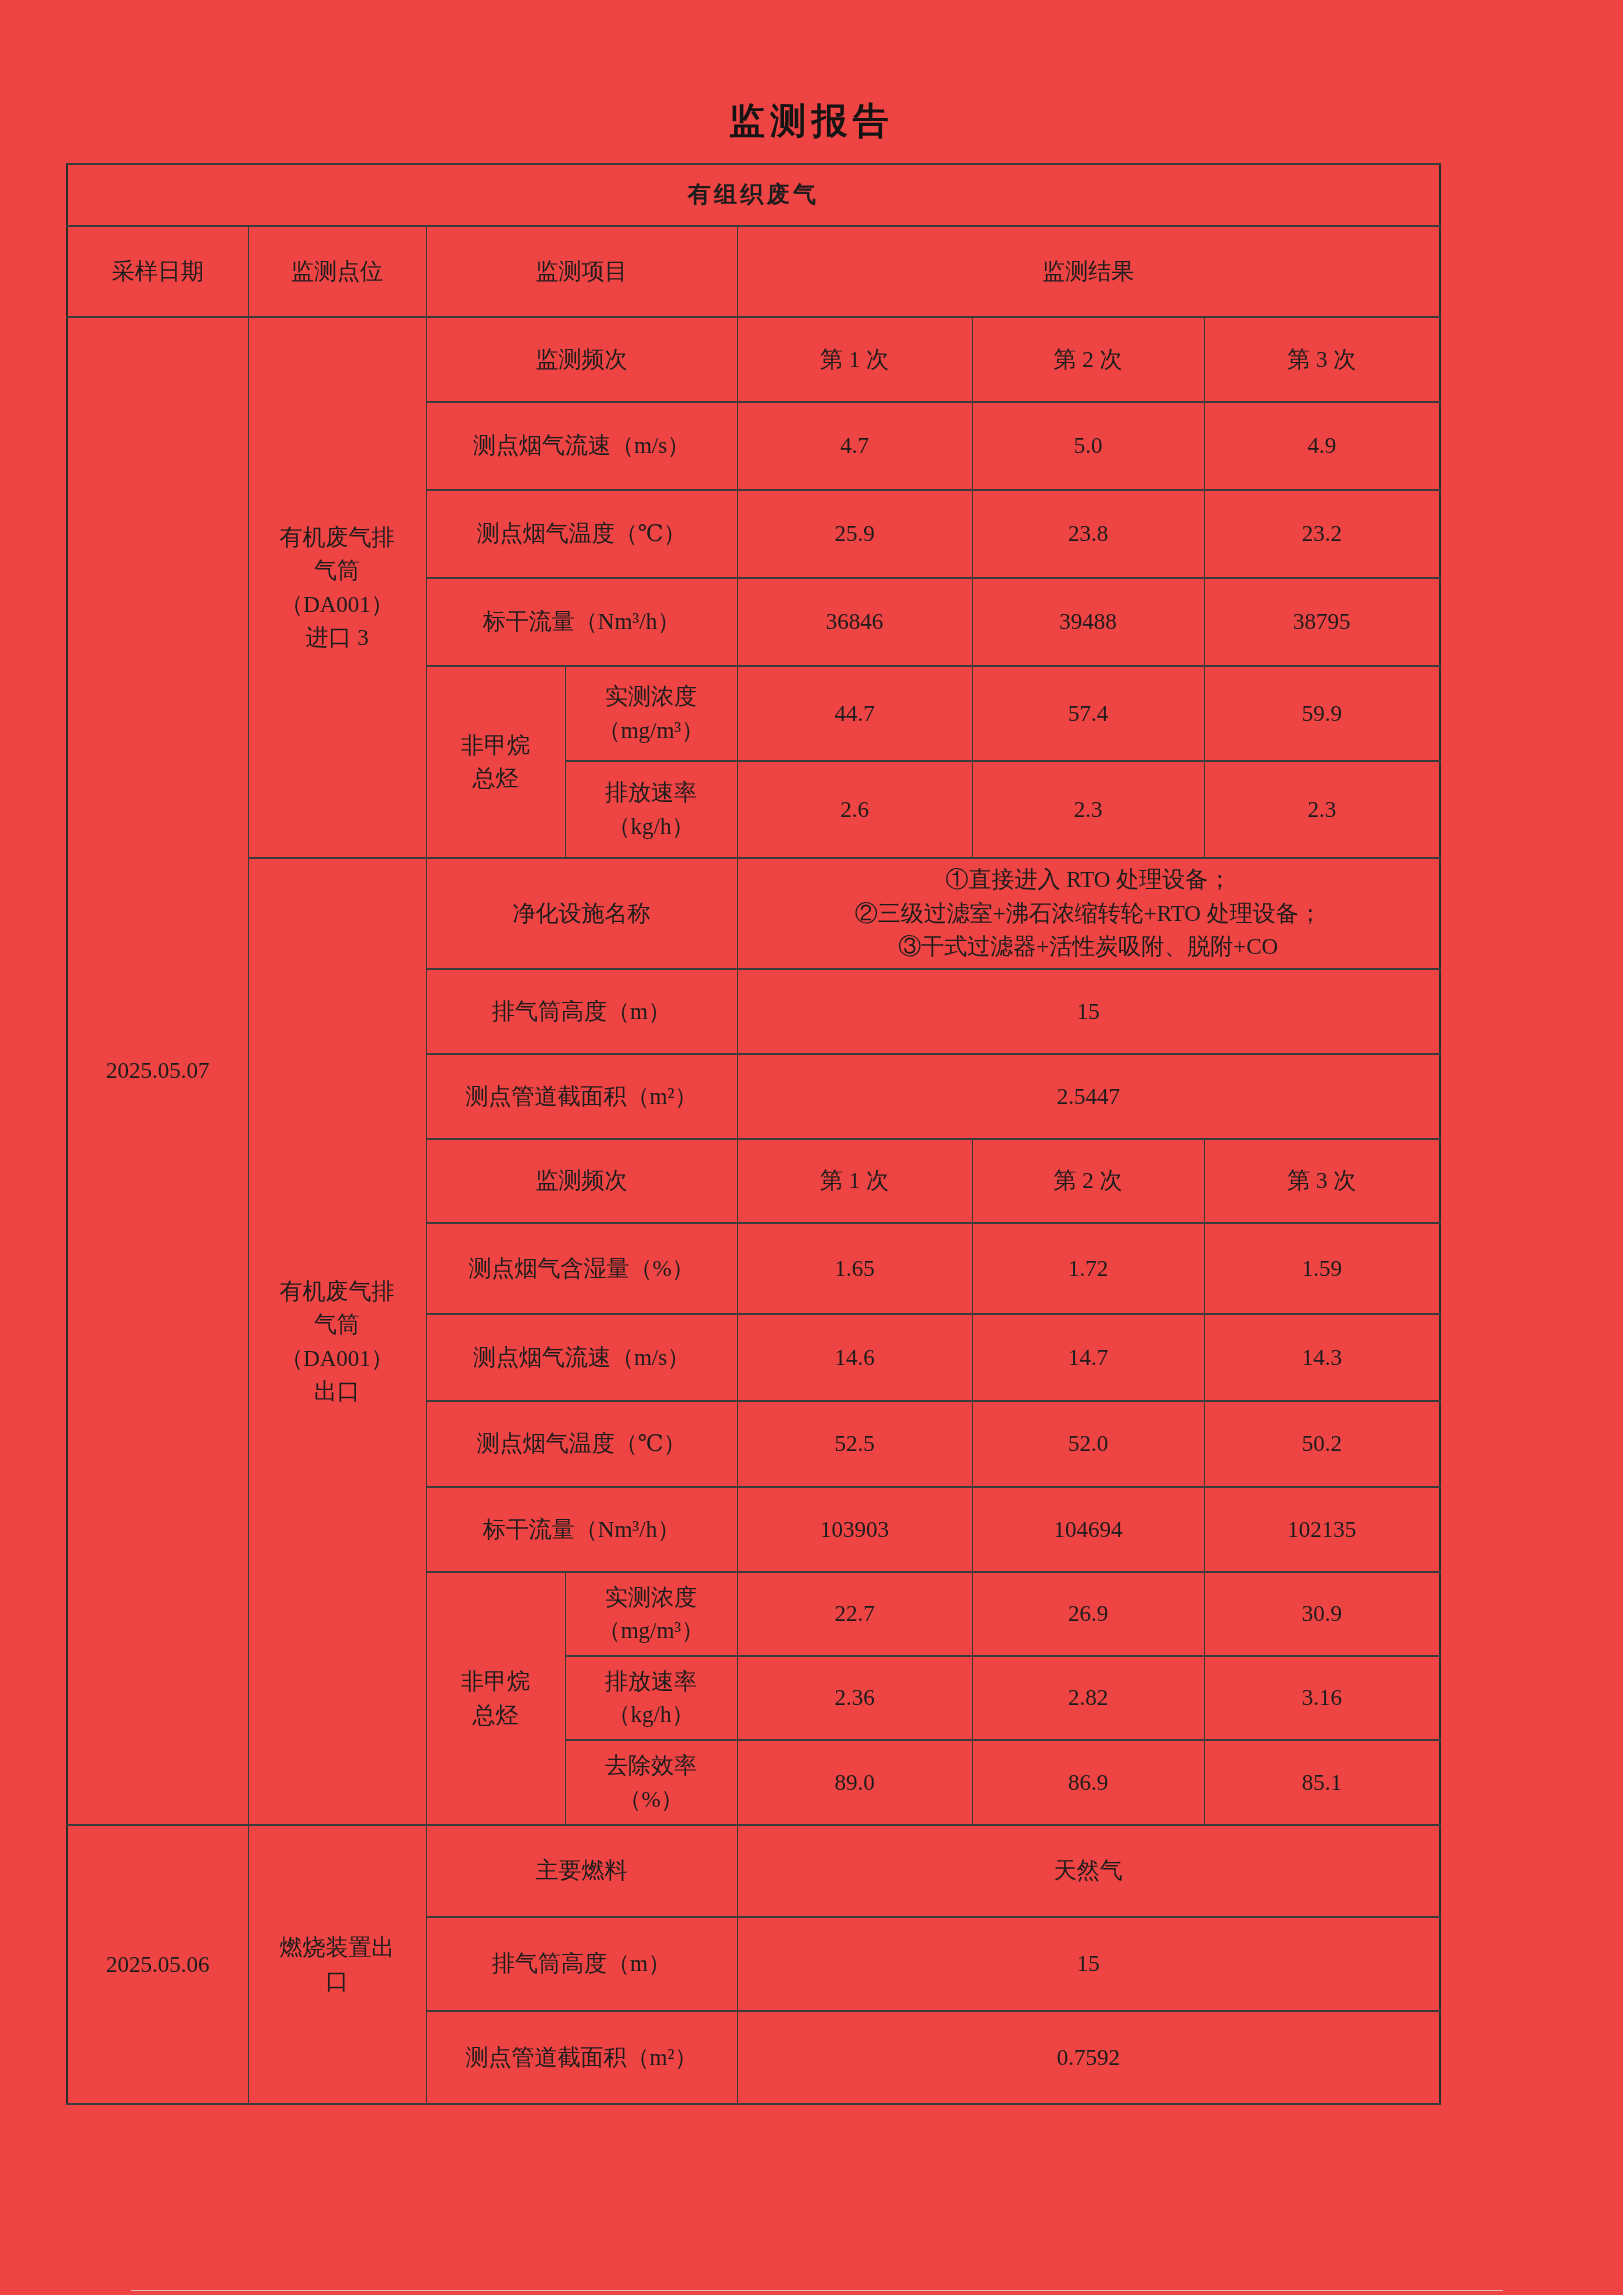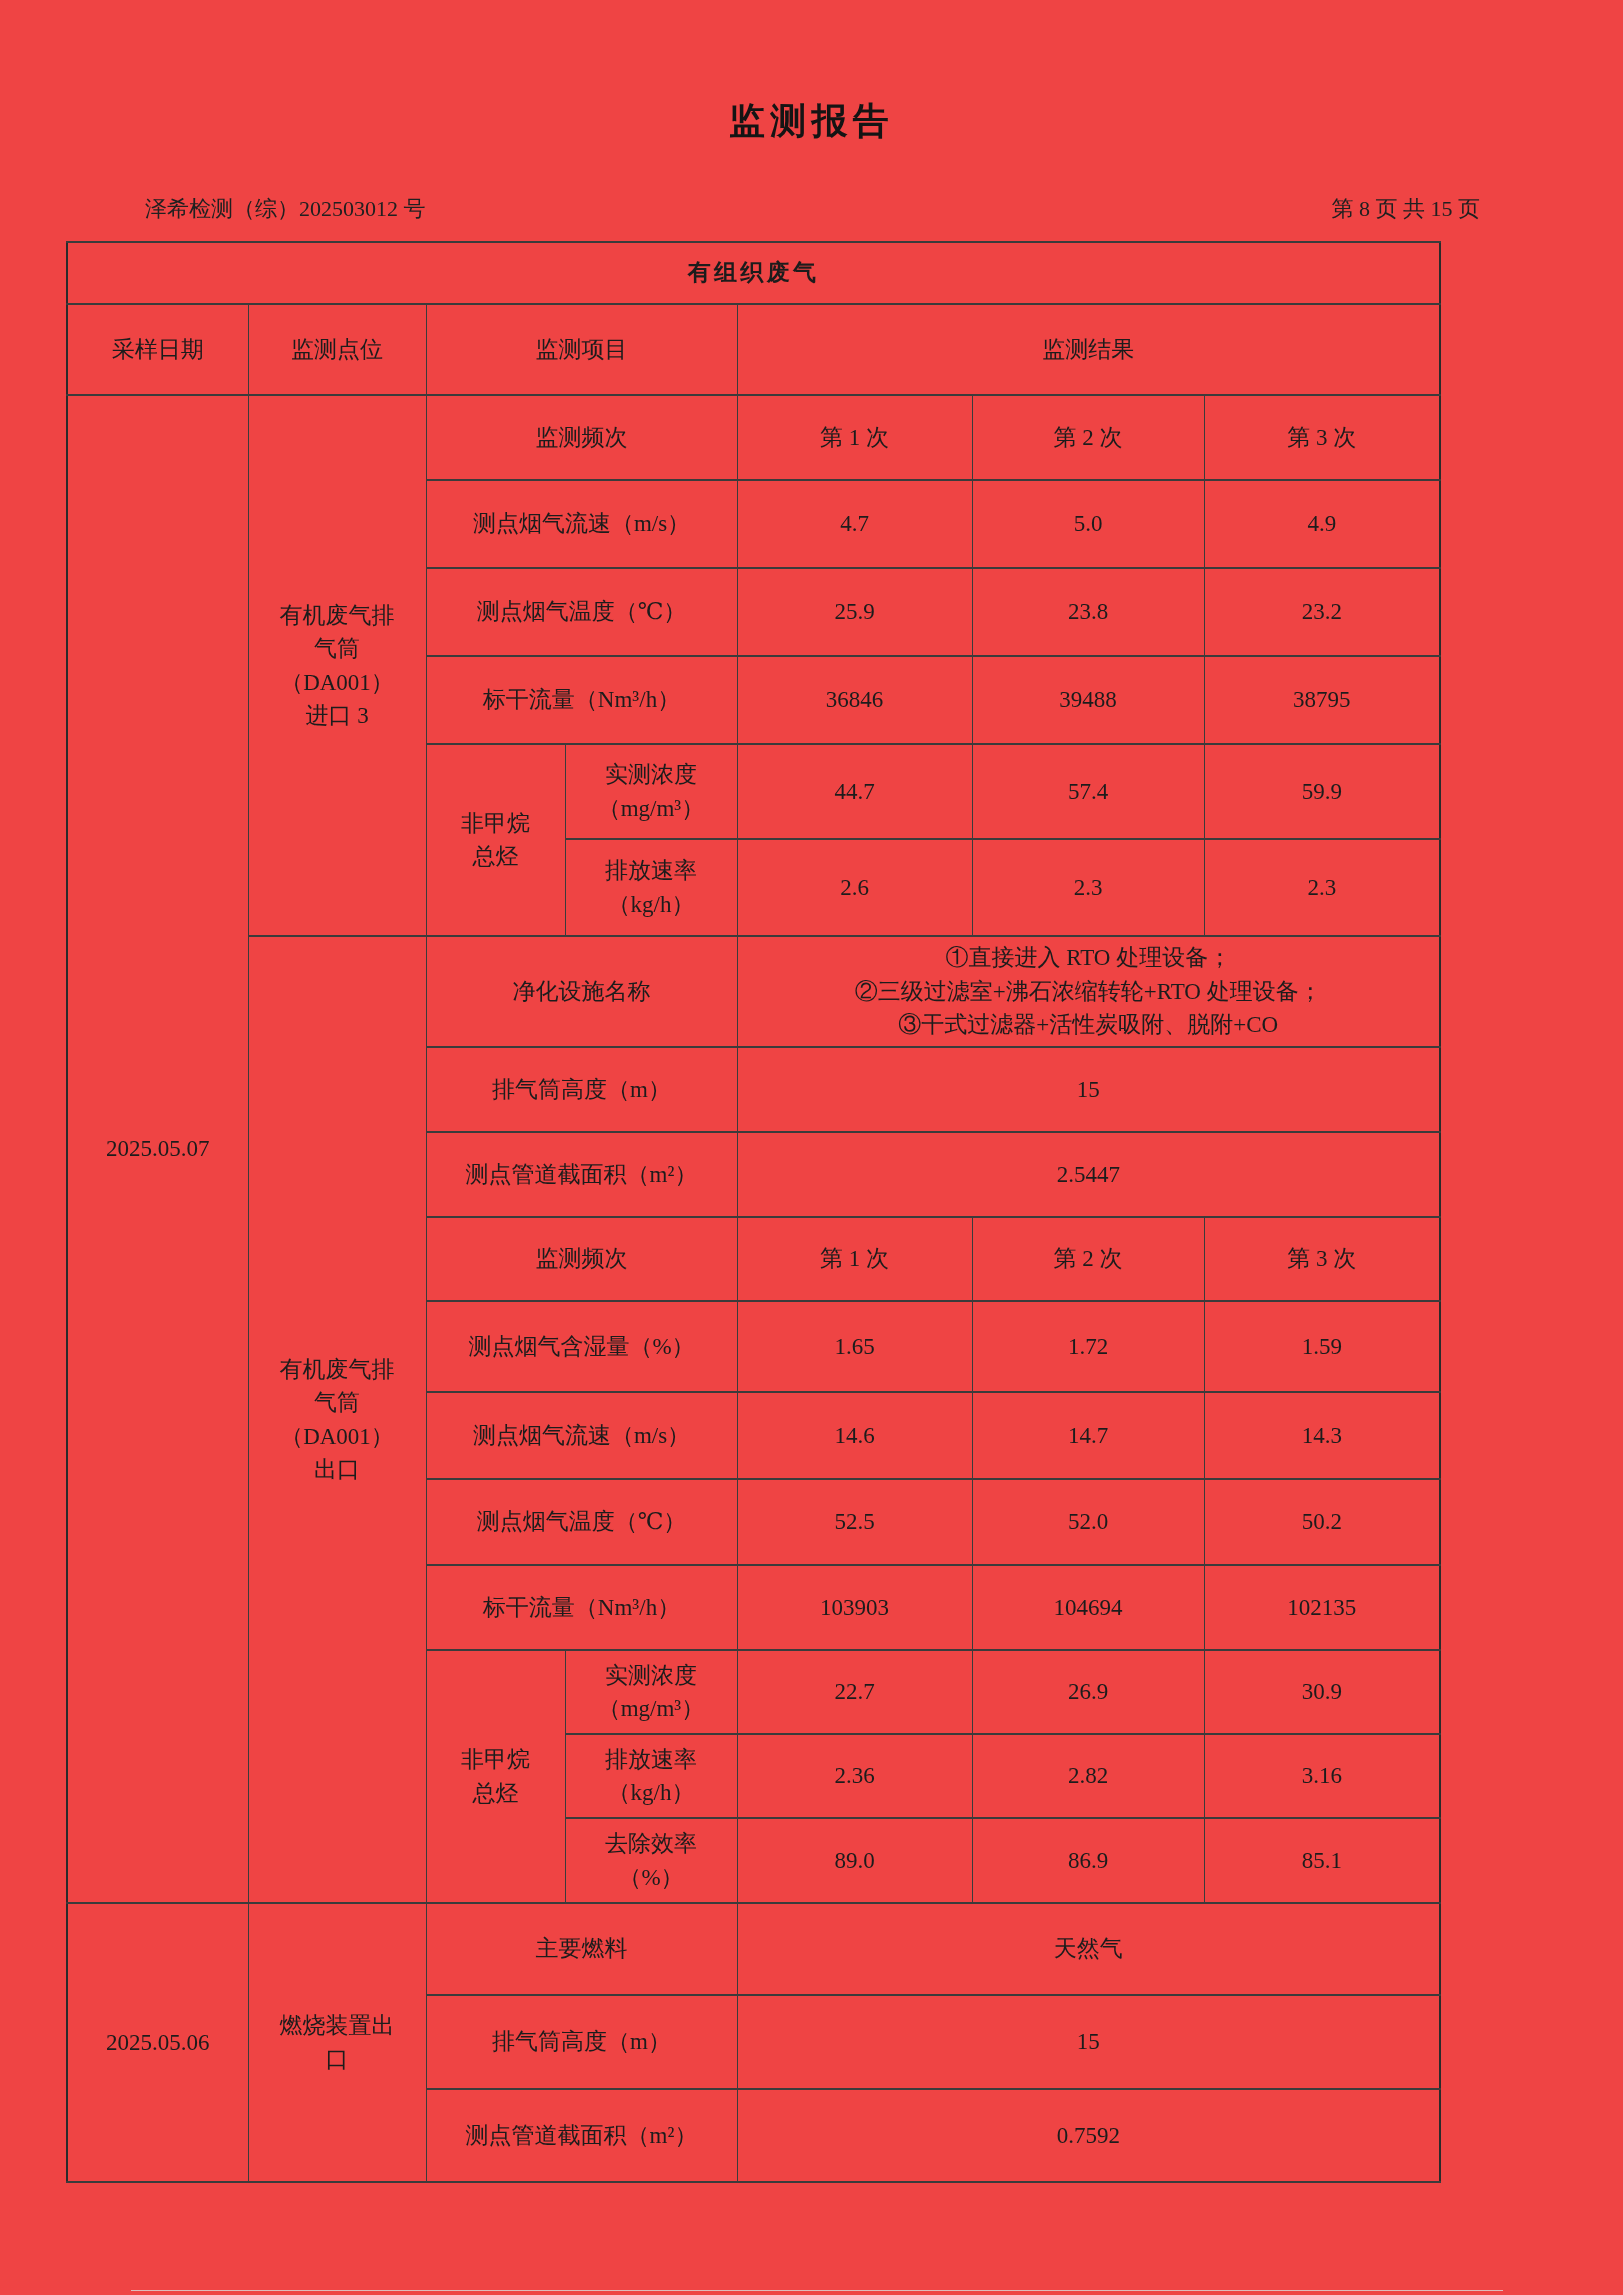--- a/index.html
+++ b/index.html
@@ -73,24 +73,20 @@
     opacity: 0.8;
   }
 </style>
 </head>
 <body>
 
 <div class="page">
 
   <div class="doc-title">监测报告</div>
 
-  <div class="meta">
-    <span>泽希检测（综）202503012 号</span>
-    <span>第 8 页 共 15 页</span>
-  </div>
 
   <table class="report-table">
     <colgroup>
       <col style="width:181px">
         <col style="width:178px">
         <col style="width:139px">
       <col style="width:172px">
         <col style="width:235px">
         <col style="width:232px">
         <col style="width:236px">

